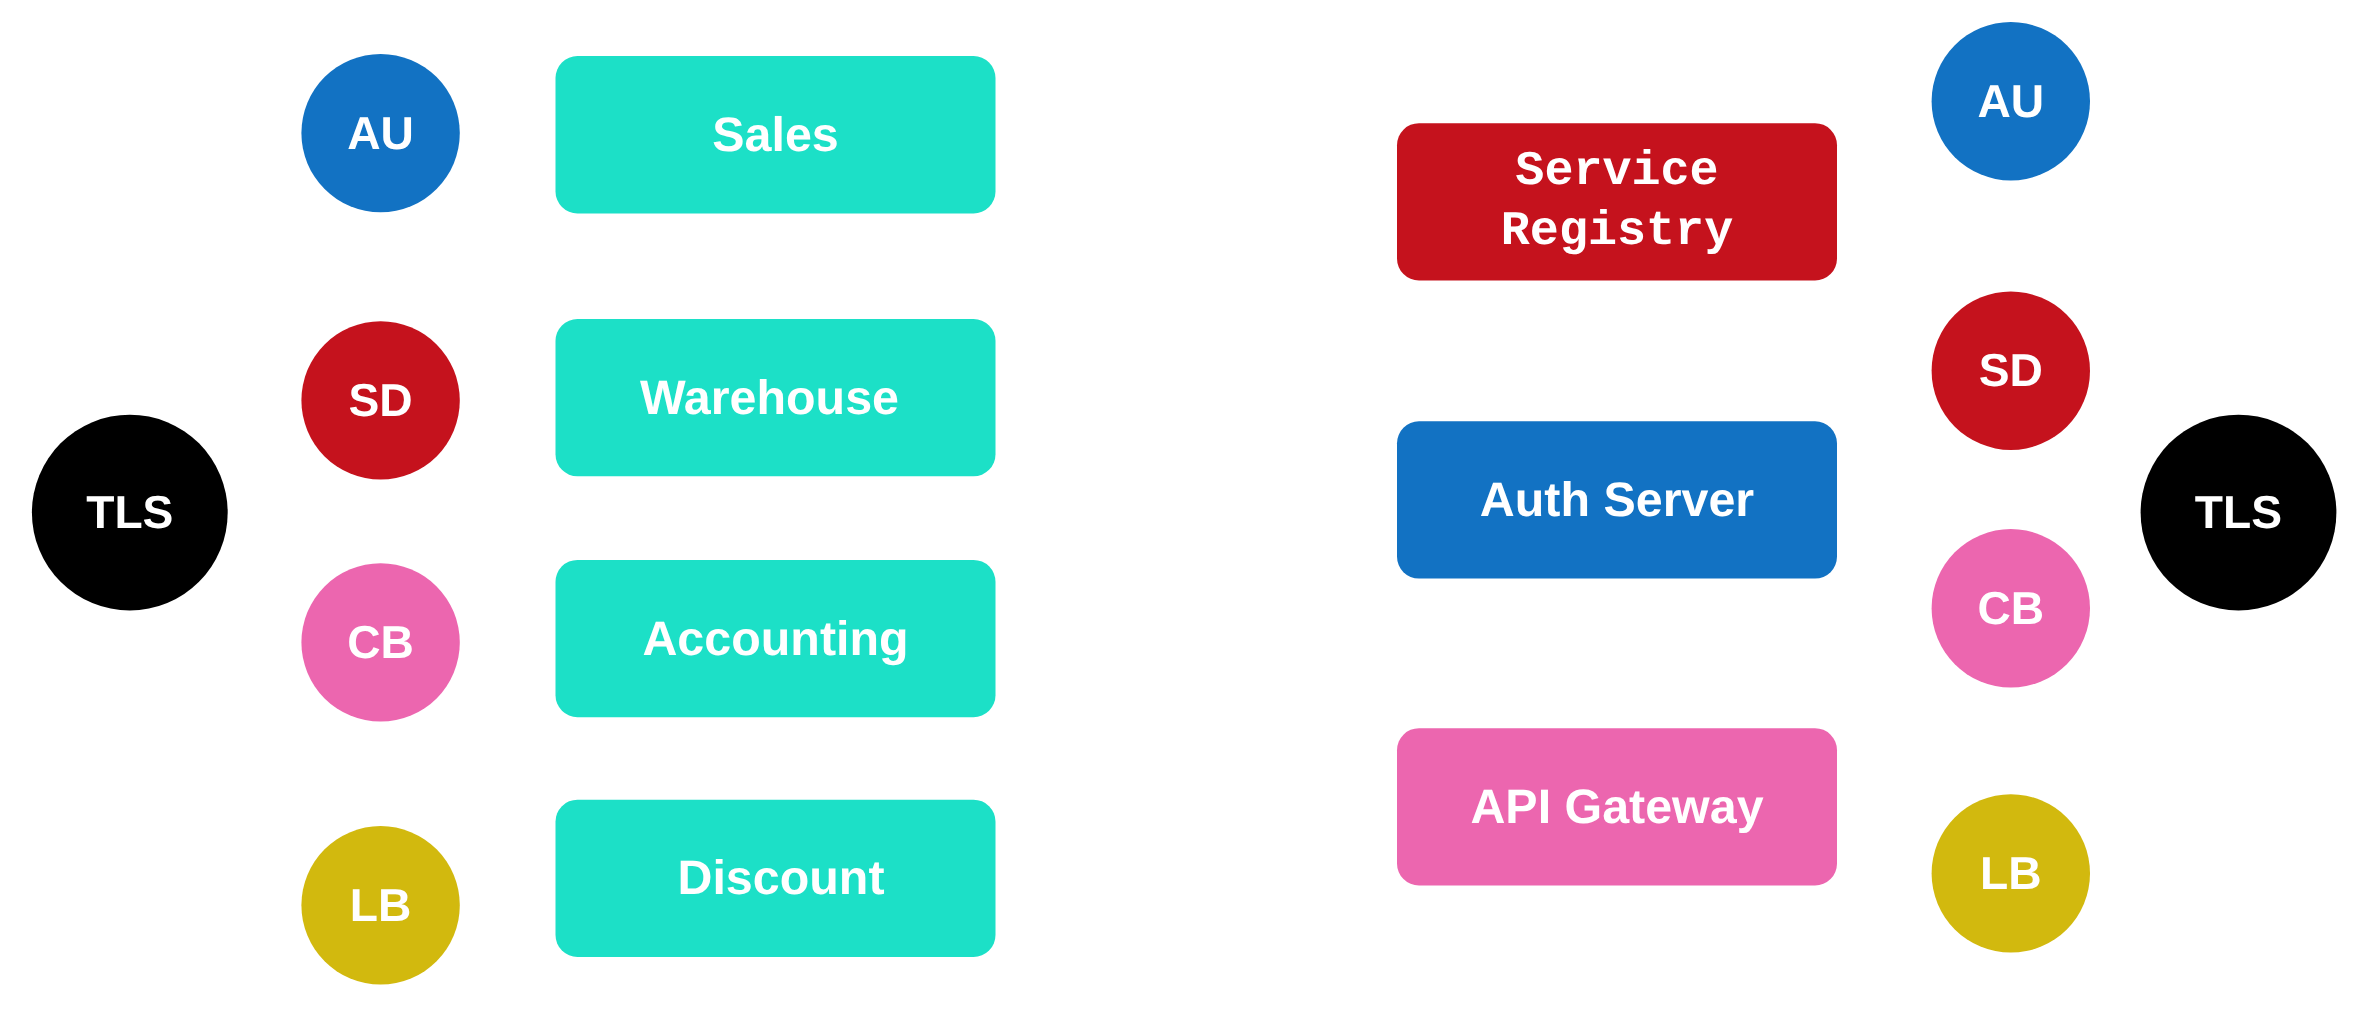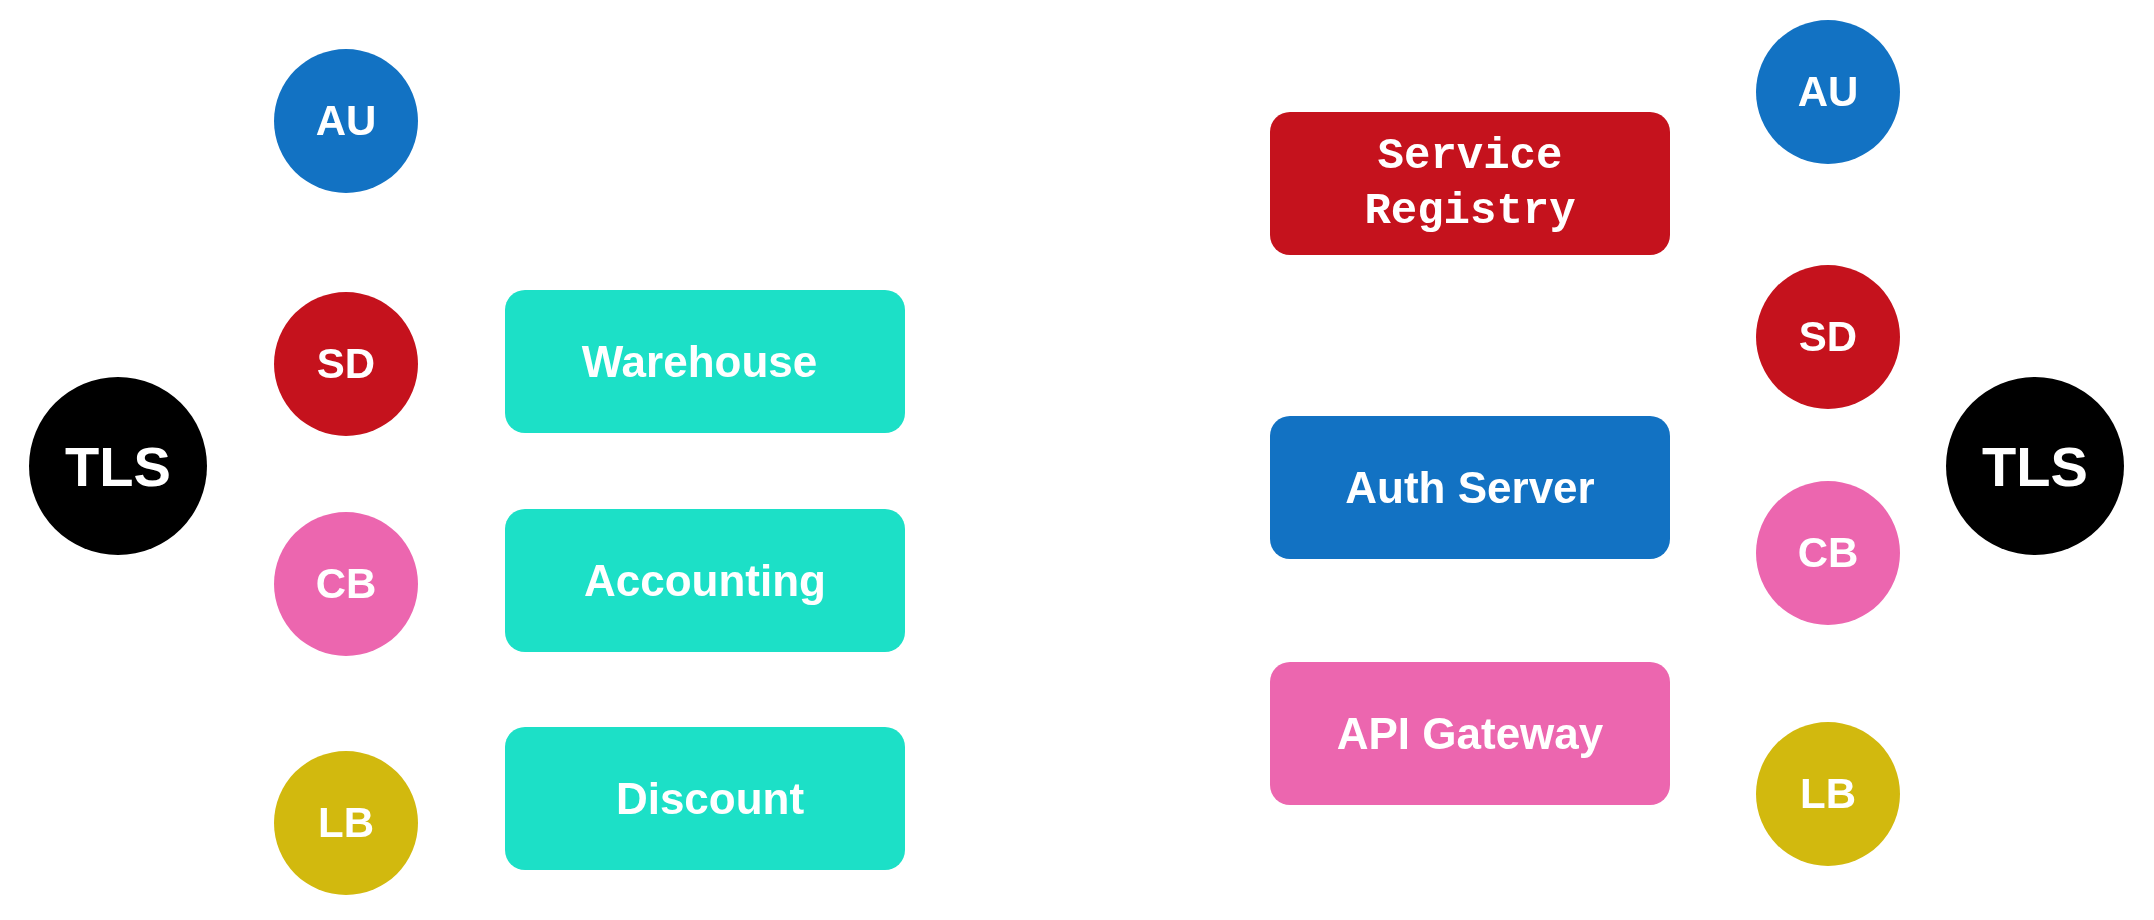--- a/index.html
+++ b/index.html
@@ -20,21 +20,21 @@
     display: flex;
     align-items: center;
     justify-content: center;
     color: #ffffff;
     font-weight: 700;
     box-sizing: border-box;
     user-select: none;
   }
   .circle { border-radius: 50%; }
   .badge  { width: 144px; height: 144px; font-size: 42px; }
-  .tls    { width: 178px; height: 178px; font-size: 56px; }
+  .tls    { width: 178px; height: 178px; font-size: 42px; }
   .box {
     width: 400px;
     height: 143px;
     border-radius: 20px;
     font-size: 44px;
     line-height: 1.25;
     text-align: center;
     padding: 0 26px;
   }
   
@@ -42,21 +42,21 @@
   .pos-au-left        { left: 274px;  top: 49px;  }
   .pos-sd-left        { left: 274px;  top: 292px; }
   .pos-cb-left        { left: 274px;  top: 512px; }
   .pos-lb-left        { left: 274px;  top: 751px; }
   .pos-sales          { left: 505px;  top: 51px;  }
   .pos-warehouse      { left: 505px;  top: 290px; padding-left: 15px; }
   .pos-accounting     { left: 505px;  top: 509px; }
   .pos-discount       { left: 505px;  top: 727px; }
   
   .pos-registry       { left: 1270px; top: 112px; font-family: Liberation Mono, monospace; }
-  .pos-auth           { left: 1270px; top: 416px; align-items: center; }
+  .pos-auth           { left: 1270px; top: 383px; align-items: center; }
   .pos-gateway        { left: 1270px; top: 662px; }
   .pos-au-right       { left: 1756px; top: 20px;  }
   .pos-sd-right       { left: 1756px; top: 265px; }
   .pos-cb-right       { left: 1756px; top: 481px; }
   .pos-lb-right       { left: 1756px; top: 722px; }
   .pos-tls-right      { left: 1946px; top: 377px; }
 </style>
 </head>
 <body>
 
@@ -72,20 +72,23 @@
   <div class="node circle badge pos-sd-left" style="background: rgb(197, 18, 29);">
     <span>SD</span>
   </div>
   <div class="node circle badge pos-cb-left" style="background: rgb(236, 102, 175);">
     <span>CB</span>
   </div>
   <div class="node circle badge pos-lb-left" style="background: rgb(210, 185, 14);">
     <span>LB</span>
   </div>
 
+  <div class="node box pos-sales" style="background: rgb(28, 224, 199);">
+    <span>Sales</span>
+  </div>
   <div class="node box pos-warehouse" style="background: rgb(28, 224, 199);">
     <span>Warehouse</span>
   </div>
   <div class="node box pos-accounting" style="background: rgb(28, 224, 199);">
     <span>Accounting</span>
   </div>
   <div class="node box pos-discount" style="background: rgb(28, 224, 199); padding-left: 36px;">
     <span>Discount</span>
   </div>
 

